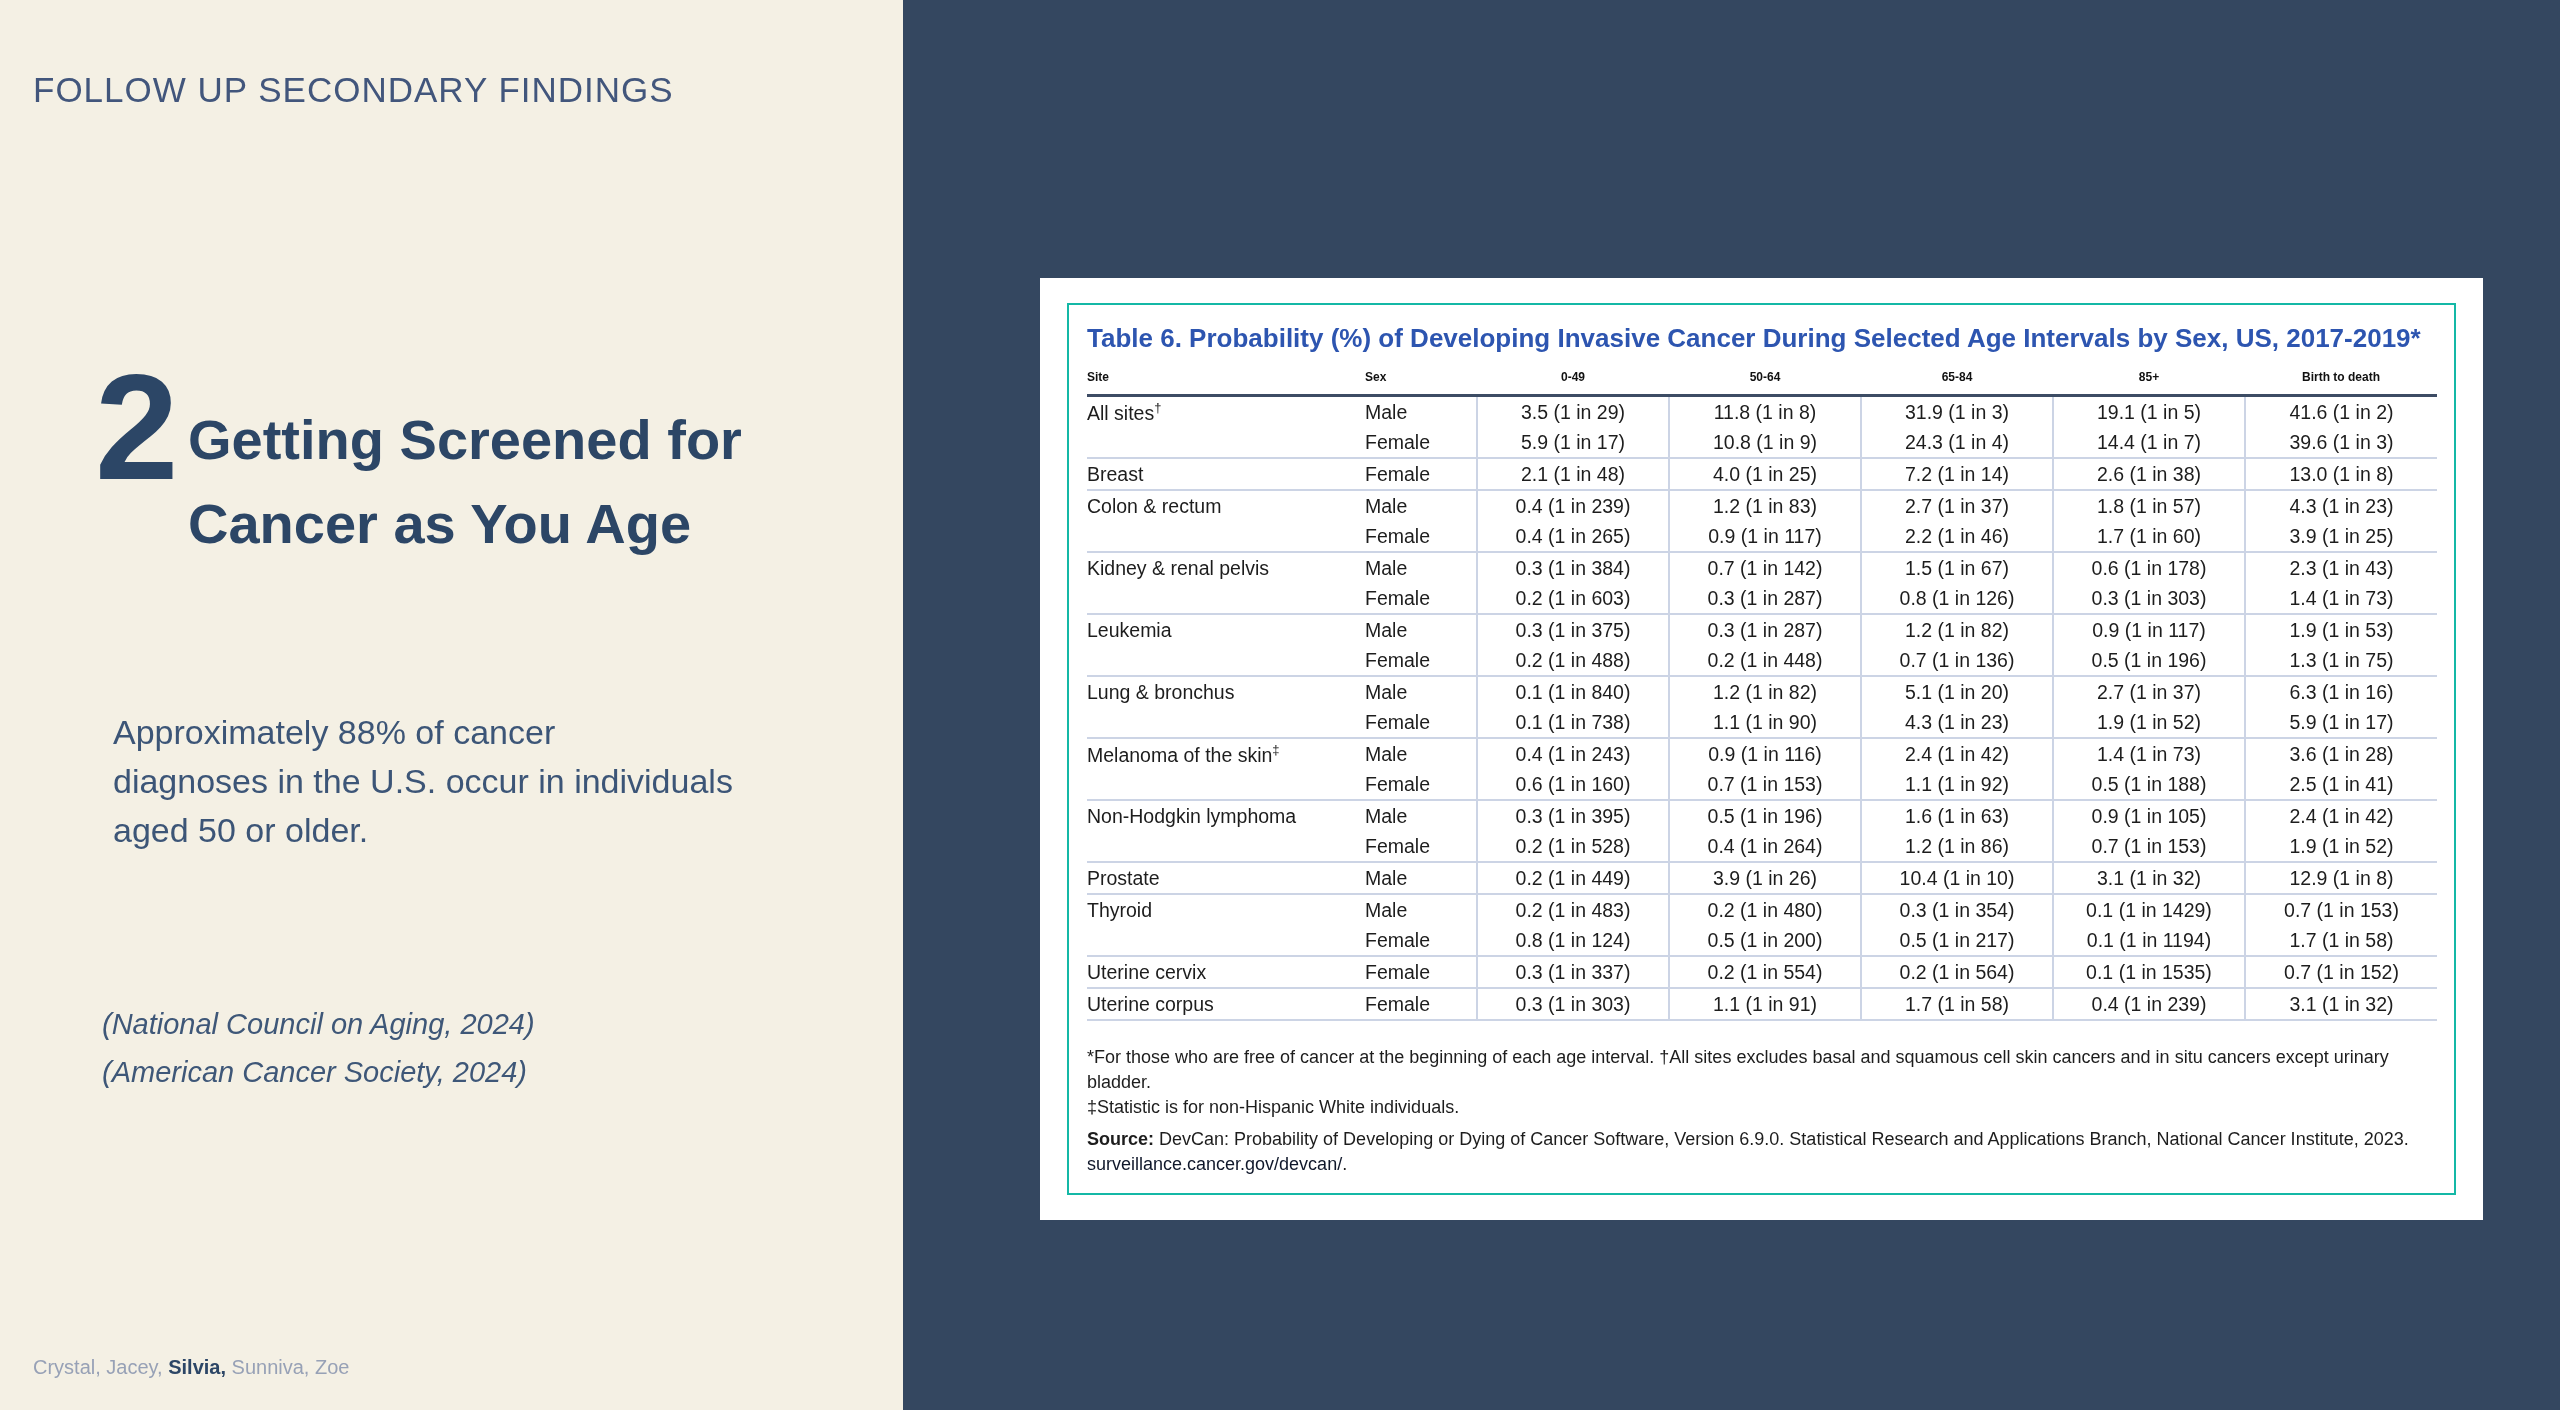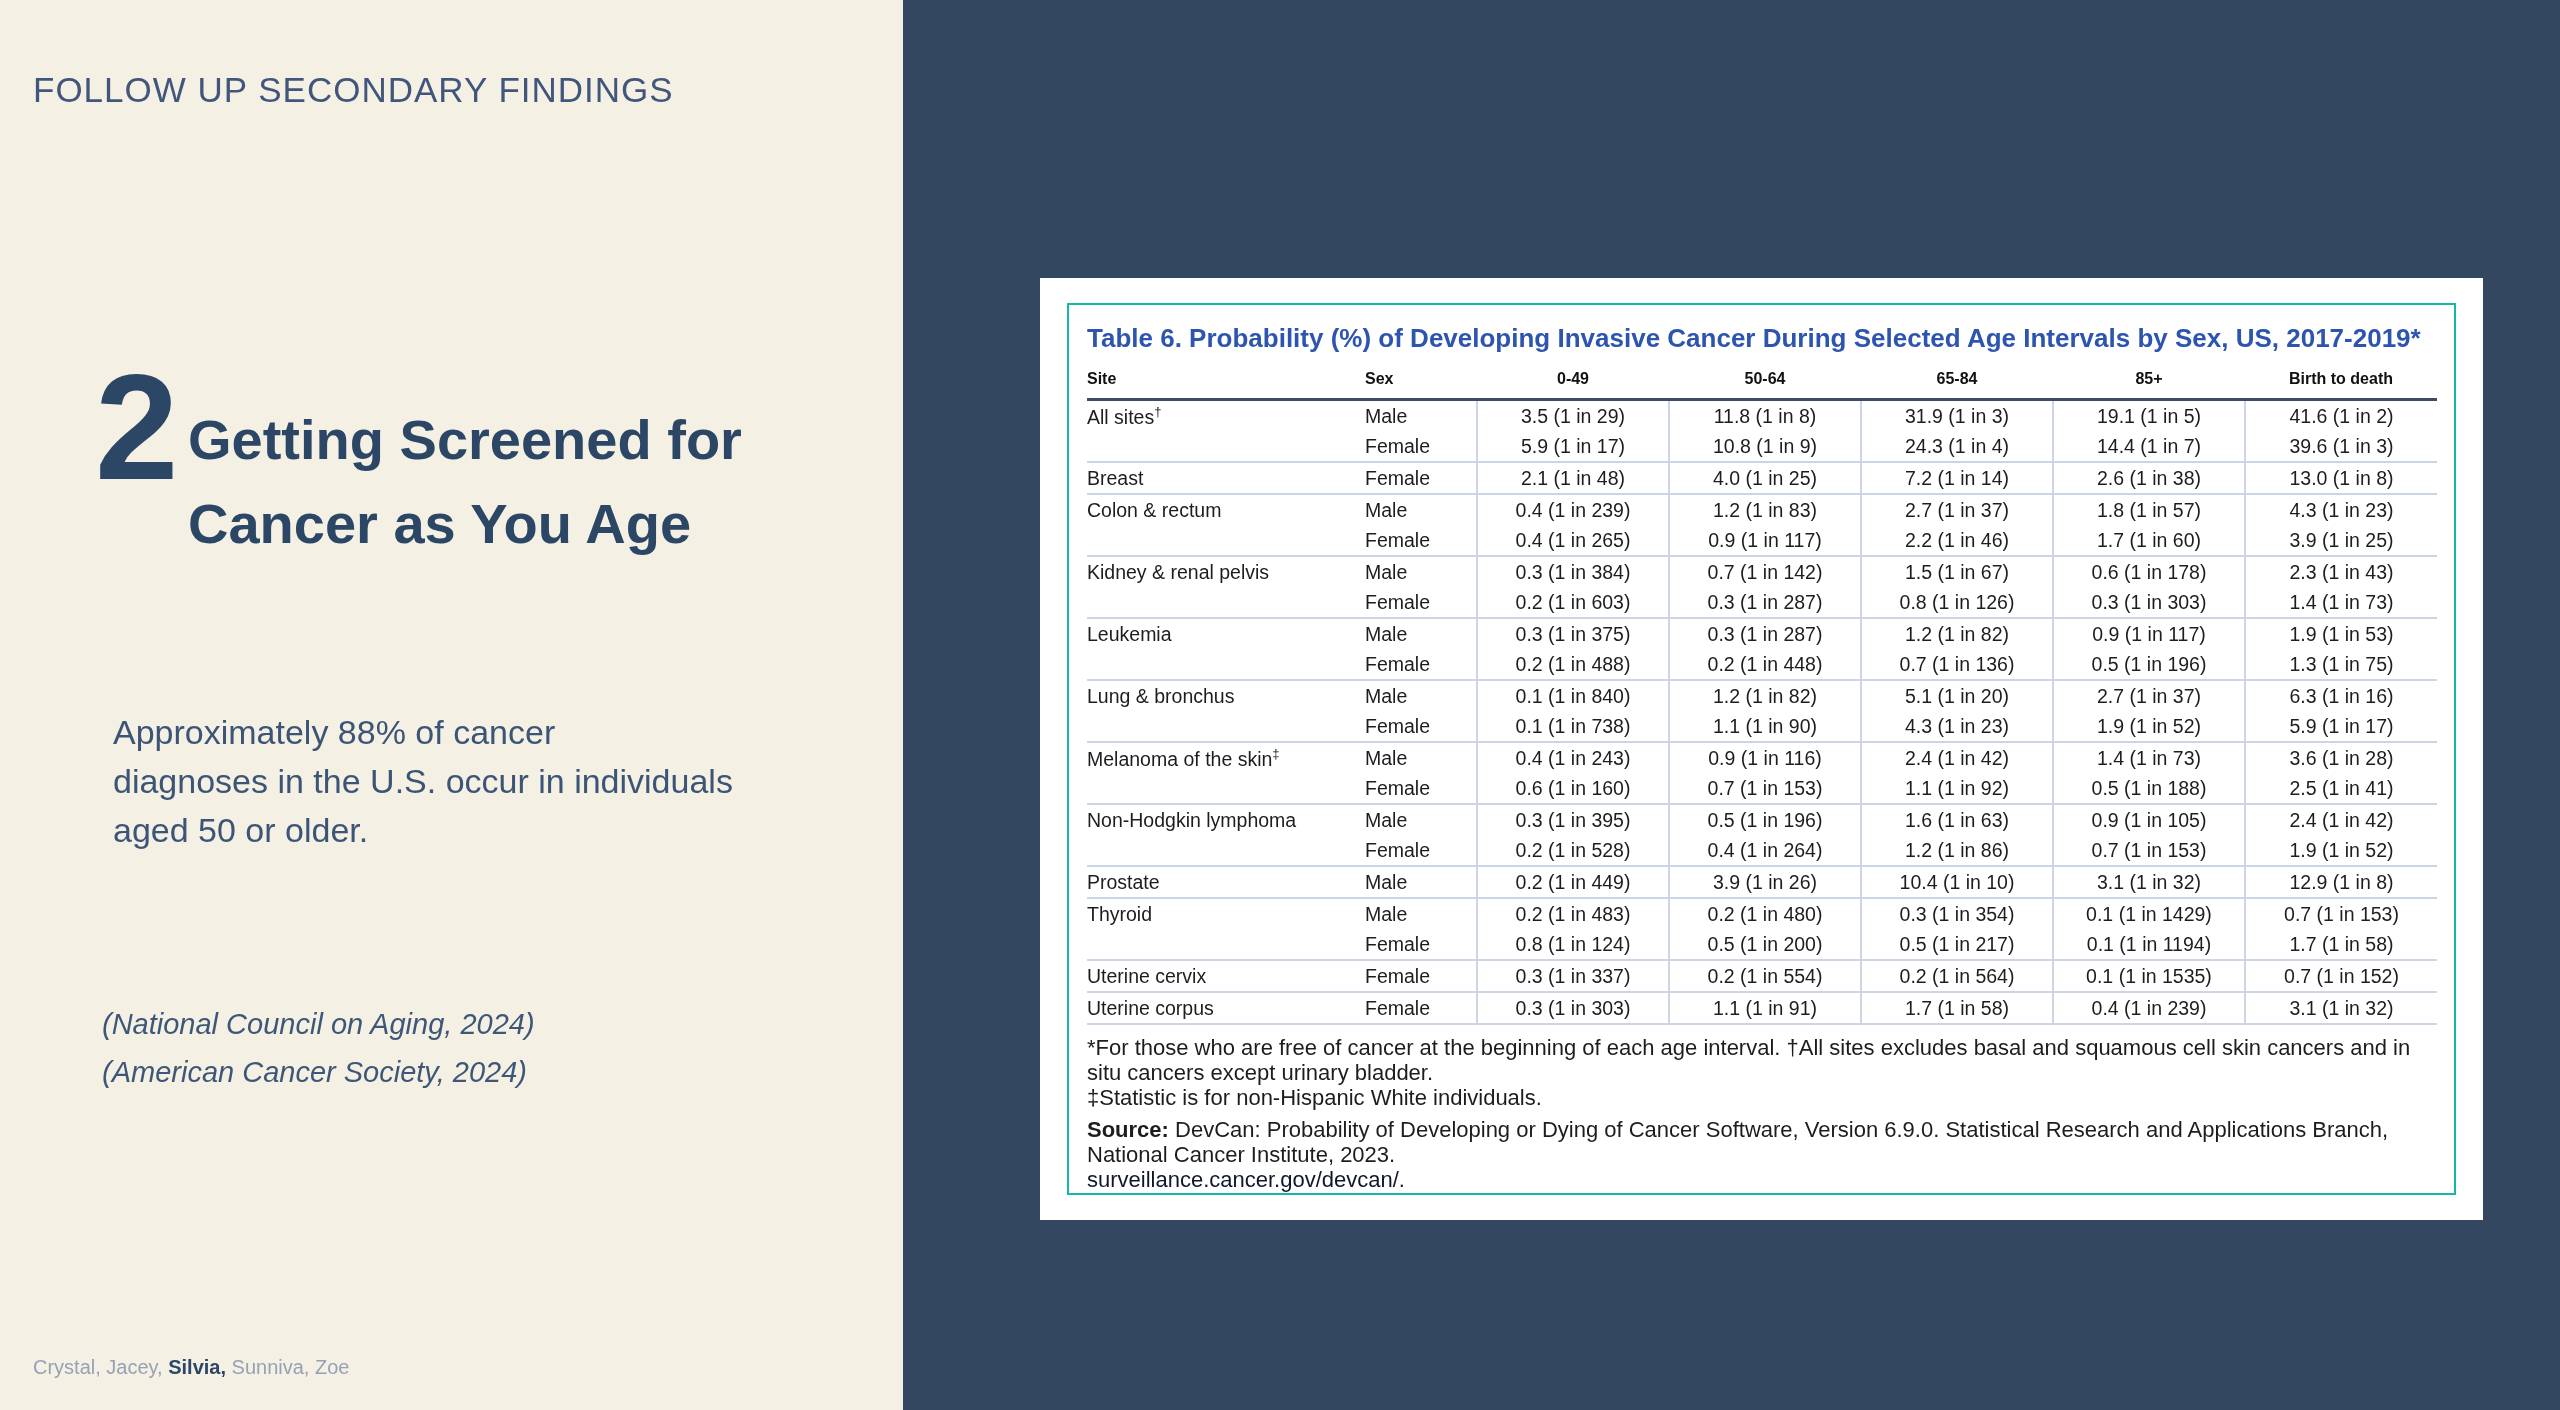--- a/index.html
+++ b/index.html
@@ -51,37 +51,37 @@
     border:2px solid #14b8a6;
     padding:10px 18px 4px 18px;box-sizing:border-box;
     overflow:hidden;
   }
   .table-title{
     margin:8px 0 14px 0;
     font-size:26px;font-weight:700;color:#2d55b0;
   }
   table.acs{width:100%;border-collapse:collapse;table-layout:fixed;}
   table.acs th{
-    font-size:16px;font-weight:700;color:#111;
+    font-size:12px;font-weight:700;color:#111;
     padding:2px 0 10px 0;
     margin-left:32px;
   }
   table.acs thead tr{border-bottom:3px solid #3d4c64;}
   table.acs td{
     font-size:19.5px;color:#1d1d1d;height:30px;padding:0;
     white-space:nowrap;
   }
   th.site,td.site{text-align:left;width:278px;}
   th.sex,td.sex{text-align:left;width:112px;}
   th.num,td.num{text-align:center;width:192px;}
   td.num{border-left:2px solid #ccd4e5;}
   tr.group-end td{border-bottom:2px solid #ccd4e5;}
   sup{font-size:13px;}
 
-  .footnotes{margin-top:10px;font-size:22px;line-height:25px;color:#1d1d1d;}
+  .footnotes{margin-top:24px;font-size:18px;line-height:25px;color:#1d1d1d;}
   .footnotes p{margin:0 0 7px 0;}
   .pre{white-space:pre-line;}
   .footnotes a{color:#0f172a;text-decoration:none;cursor:pointer;}
 </style>
 </head>
 <body>
 
 <div class="slide">
 
   <div class="left-panel">

